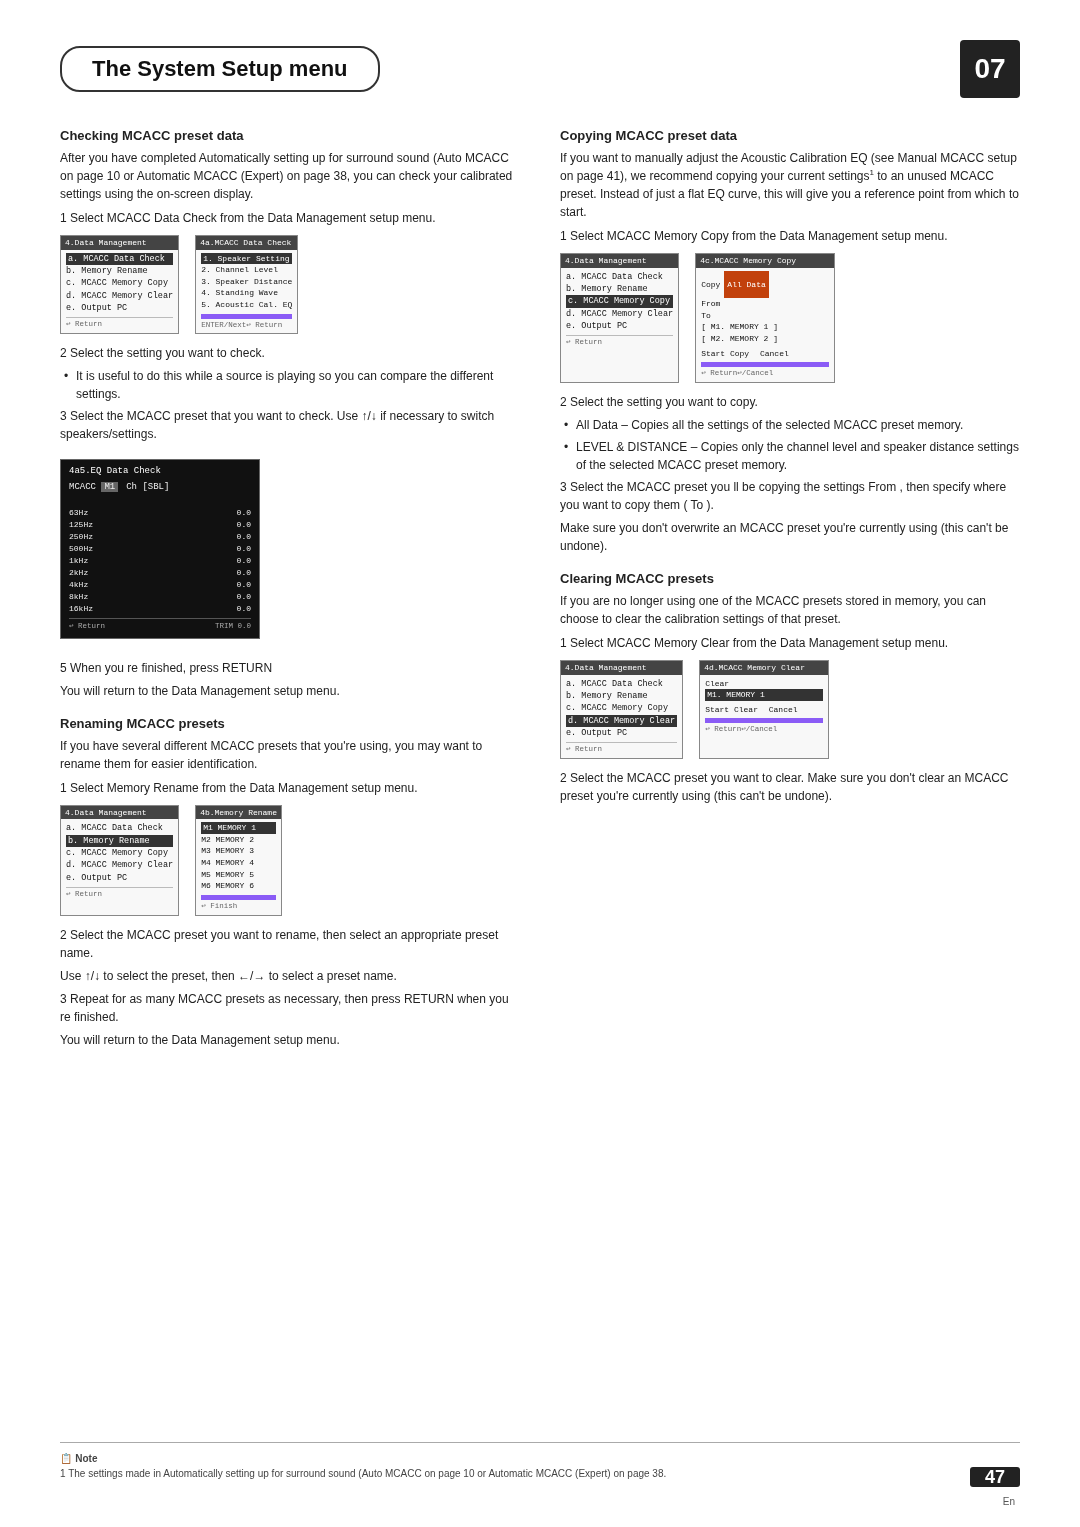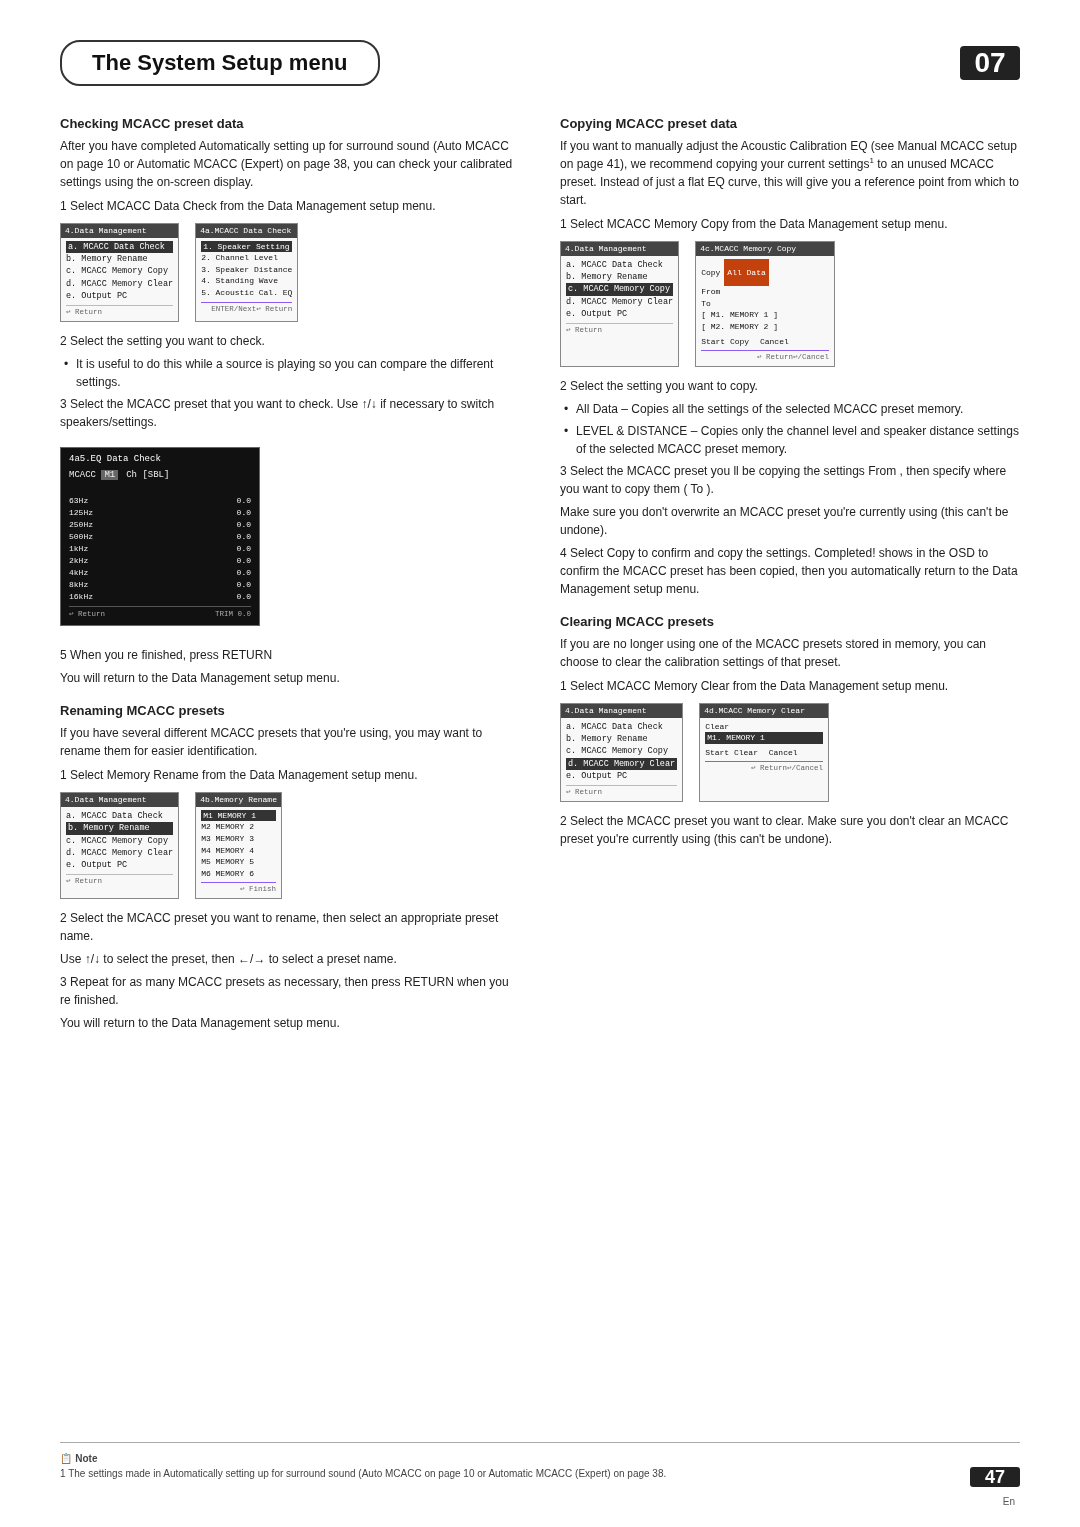--- a/index.html
+++ b/index.html
@@ -41,21 +41,21 @@
       color: #111;
       white-space: nowrap;
     }
 
     .chapter-number {
       background: #222;
       color: #fff;
       font-size: 28px;
       font-weight: bold;
       width: 60px;
-      height: 34px;
+      height: 58px;
       display: flex;
       align-items: center;
       justify-content: center;
       border-radius: 4px;
     }
 
     
     .content-columns {
       display: flex;
       gap: 40px;
@@ -232,27 +232,27 @@
     }
 
     .s-right-box .s-hl {
       background: #333;
       color: #fff;
       display: block;
       padding: 0 2px;
     }
 
     .s-right-box .s-footer {
-      border-top: 1px solid #8b5cf6;
+      border-top: 5px solid #8b5cf6;
       margin-top: 3px;
       padding-top: 1px;
       font-size: 7.5px;
       color: #666;
       display: flex;
-      justify-content: flex-end;
+      justify-content: flex-start;
     }
 
     sup { font-size: 8px; }
   </style>
 </head>
 <body>
 
 <div class="page-container">
 
   <div class="header-bar">
@@ -437,21 +437,20 @@
               <span>↩/Cancel</span>
             </div>
           </div>
         </div>
 
         <p class="step-text">2   Select the setting you want to copy.</p>
         <p class="bullet-item">All Data – Copies all the settings of the selected MCACC preset memory.</p>
         <p class="bullet-item">LEVEL &amp; DISTANCE – Copies only the channel level and speaker distance settings of the selected MCACC preset memory.</p>
         <p class="step-text">3   Select the MCACC preset you ll be copying the settings  From , then specify where you want to copy them ( To ).</p>
         <p class="step-text">Make sure you don't overwrite an MCACC preset you're currently using (this can't be undone).</p>
-        <p class="step-text">4   Select  Copy  to confirm and copy the settings.  Completed!  shows in the OSD to confirm the MCACC preset has been copied, then you automatically return to the Data Management setup menu.</p>
       </div>
 
       <div style="margin-top:16px;">
         <div class="section-heading">Clearing MCACC presets</div>
         <p>If you are no longer using one of the MCACC presets stored in memory, you can choose to clear the calibration settings of that preset.</p>
         <p class="step-text">1   Select  MCACC Memory Clear  from the Data Management setup menu.</p>
 
         <div class="dual-screen">
           <div class="s-box">
             <div class="s-title">4.Data Management</div>

